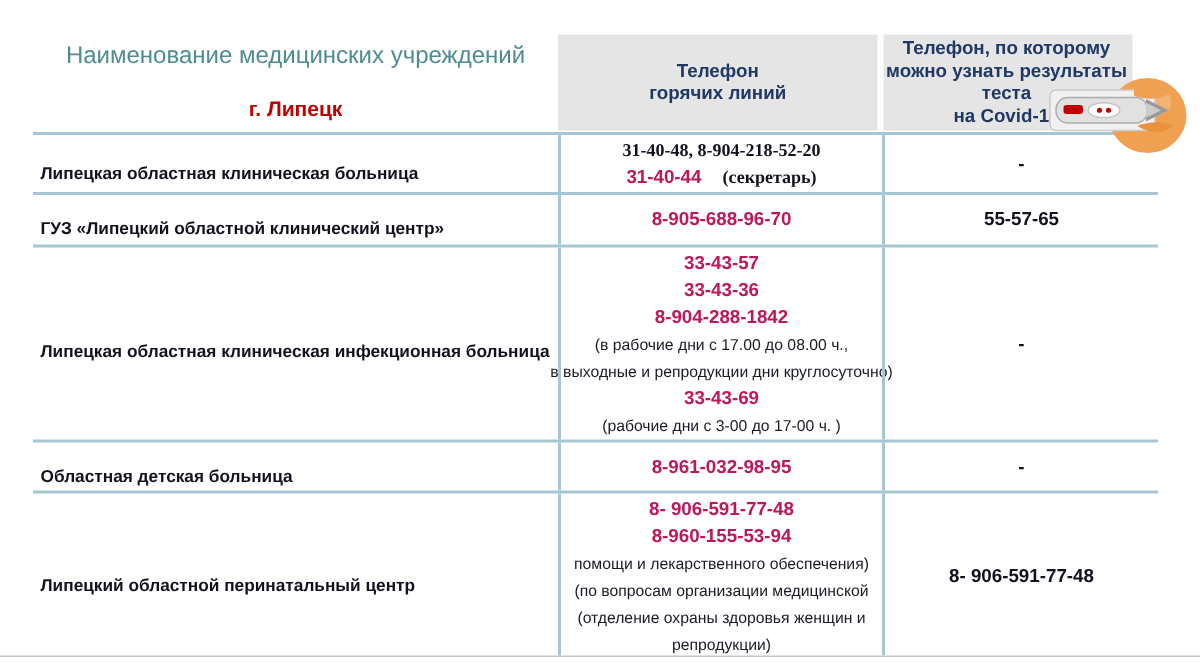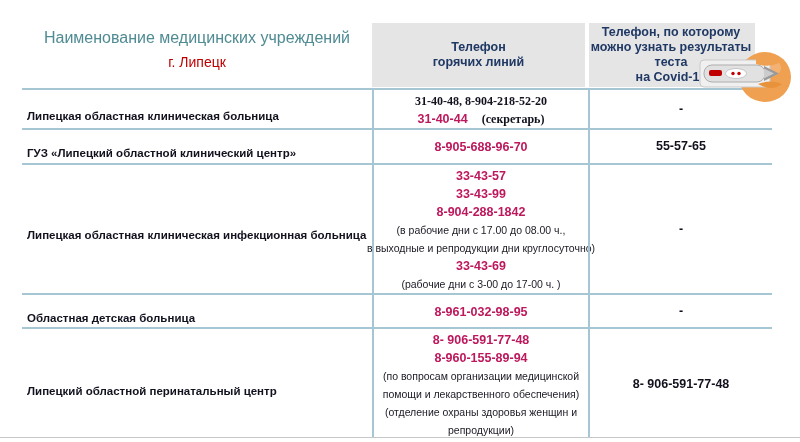--- a/index.html
+++ b/index.html
@@ -2,21 +2,21 @@
 <html><head>
 <meta charset="utf-8">
 <style>
   html,body{margin:0;padding:0;background:#ffffff;}
   body{width:800px;height:442px;font-family:"Liberation Sans",sans-serif;-webkit-font-smoothing:antialiased;}
   .slide{position:relative;width:793px;height:437px;background:#fff;border-right:1px solid #bfbfbf;border-bottom:1px solid #c6c6c6;overflow:hidden;padding-left:12px;}
 
   
   .title-block{position:absolute;left:22px;top:28px;width:350px;text-align:center;}
   .title{color:#4f8b93;font-size:16px;line-height:20px;}
-  .city{color:#c00000;font-weight:400;font-size:14px;margin-top:6px;}
+  .city{color:#c00000;font-weight:700;font-size:14px;margin-top:16px;}
 
   
   .th{position:absolute;top:23px;height:64px;background:#e5e5e5;color:#1f3864;font-weight:700;
       font-size:12.5px;line-height:15px;display:flex;align-items:center;justify-content:center;
       text-align:center;white-space:pre-line;}
   .th-hotline{left:372px;width:213px;}
   .th-covid{left:589px;width:166px;padding-right:2px;box-sizing:border-box;}
 
   
   .test-icon{position:absolute;left:698px;top:48px;width:94px;height:56px;z-index:5;}
@@ -85,43 +85,43 @@
         <div class="c-name">ГУЗ «Липецкий областной клинический центр»</div>
         <div class="c-phone">
           <div class="line"><span class="l-bold">8-905-688-96-70</span></div>
         </div>
         <div class="c-covid">55-57-65</div>
       </div>
       <div class="row">
         <div class="c-name">Липецкая областная клиническая инфекционная больница</div>
         <div class="c-phone">
           <div class="line"><span class="l-bold">33-43-57</span></div>
-          <div class="line"><span class="l-bold">33-43-99</span></div>
+          <div class="line"><span class="l-bold">33-43-36</span></div>
           <div class="line"><span class="l-bold">8-904-288-1842</span></div>
           <div class="line"><span class="l-note">(в рабочие дни с 17.00 до 08.00 ч.,</span></div>
           <div class="line"><span class="l-note">в выходные и репродукции дни круглосуточно)</span></div>
           <div class="line"><span class="l-bold">33-43-69</span></div>
           <div class="line"><span class="l-note">(рабочие дни с 3-00 до 17-00 ч. )</span></div>
         </div>
         <div class="c-covid">-</div>
       </div>
       <div class="row">
         <div class="c-name">Областная детская больница</div>
         <div class="c-phone">
           <div class="line"><span class="l-bold">8-961-032-98-95</span></div>
         </div>
         <div class="c-covid">-</div>
       </div>
       <div class="row">
         <div class="c-name">Липецкий областной перинатальный центр</div>
         <div class="c-phone">
           <div class="line"><span class="l-bold">8- 906-591-77-48</span></div>
-          <div class="line"><span class="l-bold">8-960-155-89-94</span></div>
+          <div class="line"><span class="l-bold">8-960-155-53-94</span></div>
+          <div class="line"><span class="l-note">помощи и лекарственного обеспечения)</span></div>
           <div class="line"><span class="l-note">(по вопросам организации медицинской</span></div>
-          <div class="line"><span class="l-note">помощи и лекарственного обеспечения)</span></div>
           <div class="line"><span class="l-note">(отделение охраны здоровья женщин и</span></div>
           <div class="line"><span class="l-note">репродукции)</span></div>
         </div>
         <div class="c-covid">8- 906-591-77-48</div>
       </div>
       <div class="row">
         <div class="c-name">Липецкий областной онкологический диспансер</div>
         <div class="c-phone">
           <div class="line"></div>
         </div>

